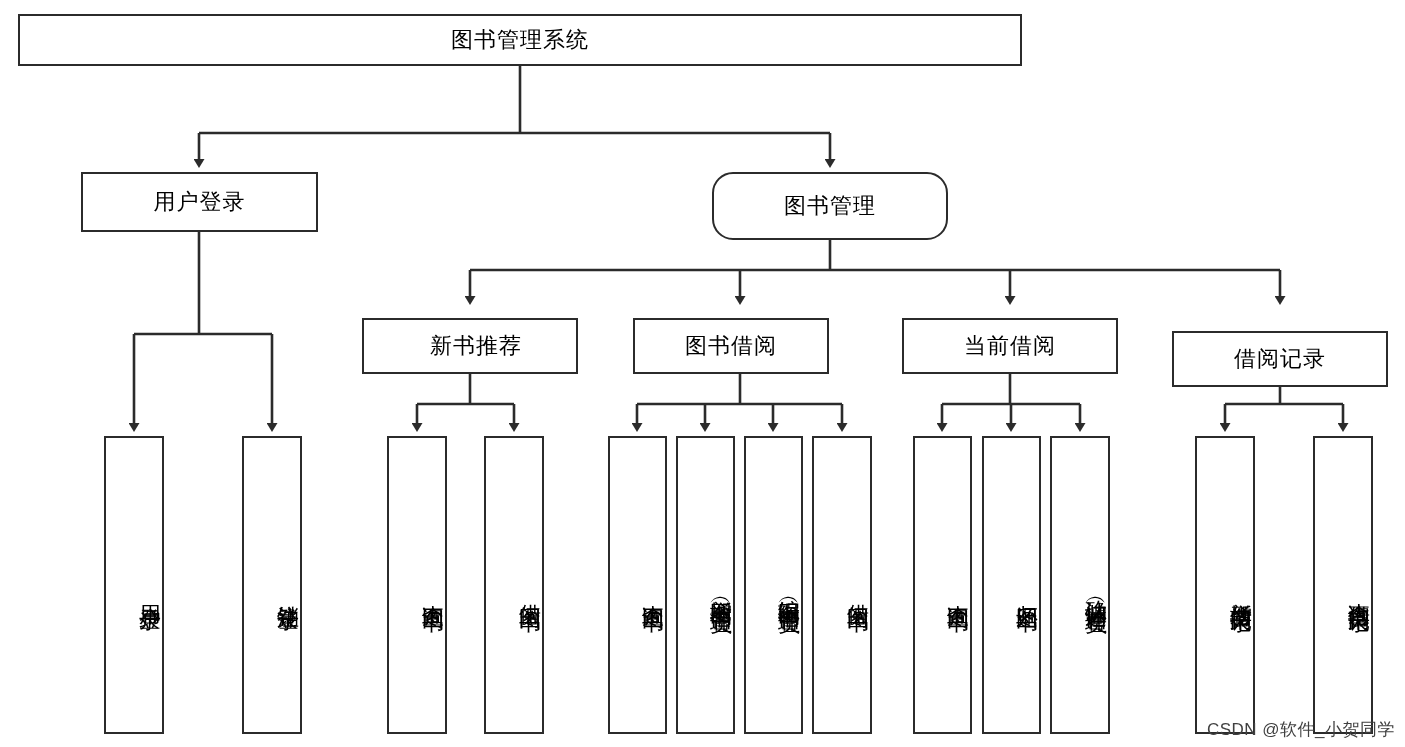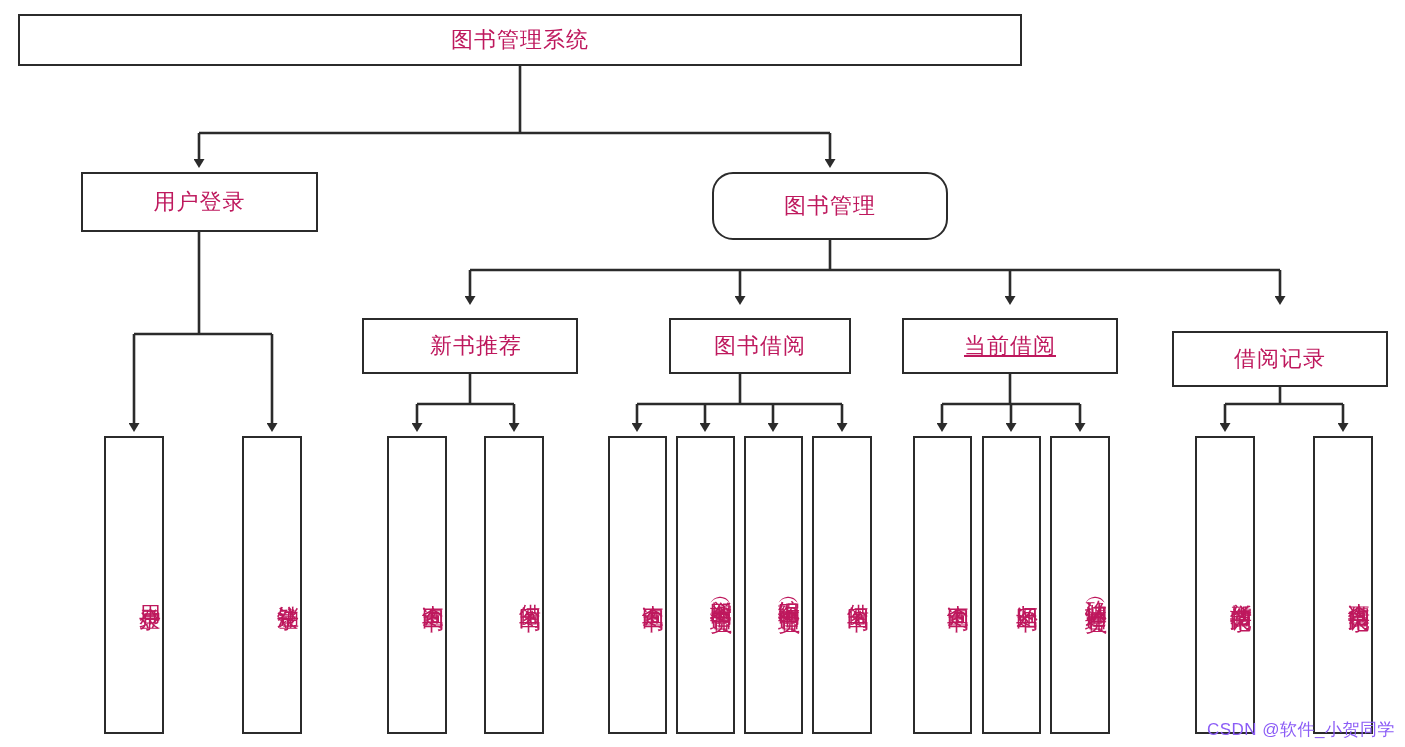--- a/index.html
+++ b/index.html
@@ -26,21 +26,21 @@
     pointer-events: none;
   }
   .node {
     position: absolute;
     box-sizing: border-box;
     background: #ffffff;
     border: 2.5px solid #2b2b2b;
     display: flex;
     align-items: center;
     justify-content: center;
-    color: #be185d;
+    color: #000000;
     text-align: center;
     z-index: 2;
   }
   .node.h {
     font-size: 22px;
     letter-spacing: 1px;
   }
   .node.v {
     writing-mode: vertical-rl;
     text-orientation: upright;
@@ -54,21 +54,21 @@
   .node.v .vlabel {
     writing-mode: vertical-rl;
     text-orientation: upright;
     display: block;
   }
   #watermark {
     position: absolute;
     right: 10px;
     bottom: 6px;
     font-size: 17px;
-    color: #8b5cf6;
+    color: #404040;
     letter-spacing: 0.5px;
     z-index: 3;
     white-space: nowrap;
   }
 </style>
 </head>
 <body>
 
 <div id="stage">
 
@@ -129,24 +129,24 @@
   <div class="node h" style="left:81px; top:172px; width:237px; height:60px;">
     <span>用户登录</span>
   </div>
   <div class="node h" style="left:712px; top:172px; width:236px; height:68px;border-radius:21px;">
     <span>图书管理</span>
   </div>
 
   <div class="node h" style="left:362px; top:318px; width:216px; height:56px;padding-left:12px;">
     <span>新书推荐</span>
   </div>
-  <div class="node h" style="left:633px; top:318px; width:182px; height:56px;margin-left:36px;">
+  <div class="node h" style="left:633px; top:318px; width:196px; height:56px;">
     <span>图书借阅</span>
   </div>
-  <div class="node h" style="left:902px; top:318px; width:216px; height:56px;text-decoration:underline;">
+  <div class="node h" style="left:902px; top:318px; width:216px; height:56px;">
     <span>当前借阅</span>
   </div>
   <div class="node h" style="left:1172px; top:318px; width:216px; height:56px;margin-top:13px;">
     <span>借阅记录</span>
   </div>
 
   <div class="node v" style="left:104px; top:436px; width:60px; height:298px;">
     <span class="vlabel">用户登录</span>
   </div>
   <div class="node v" style="left:242px; top:436px; width:60px; height:298px;">

